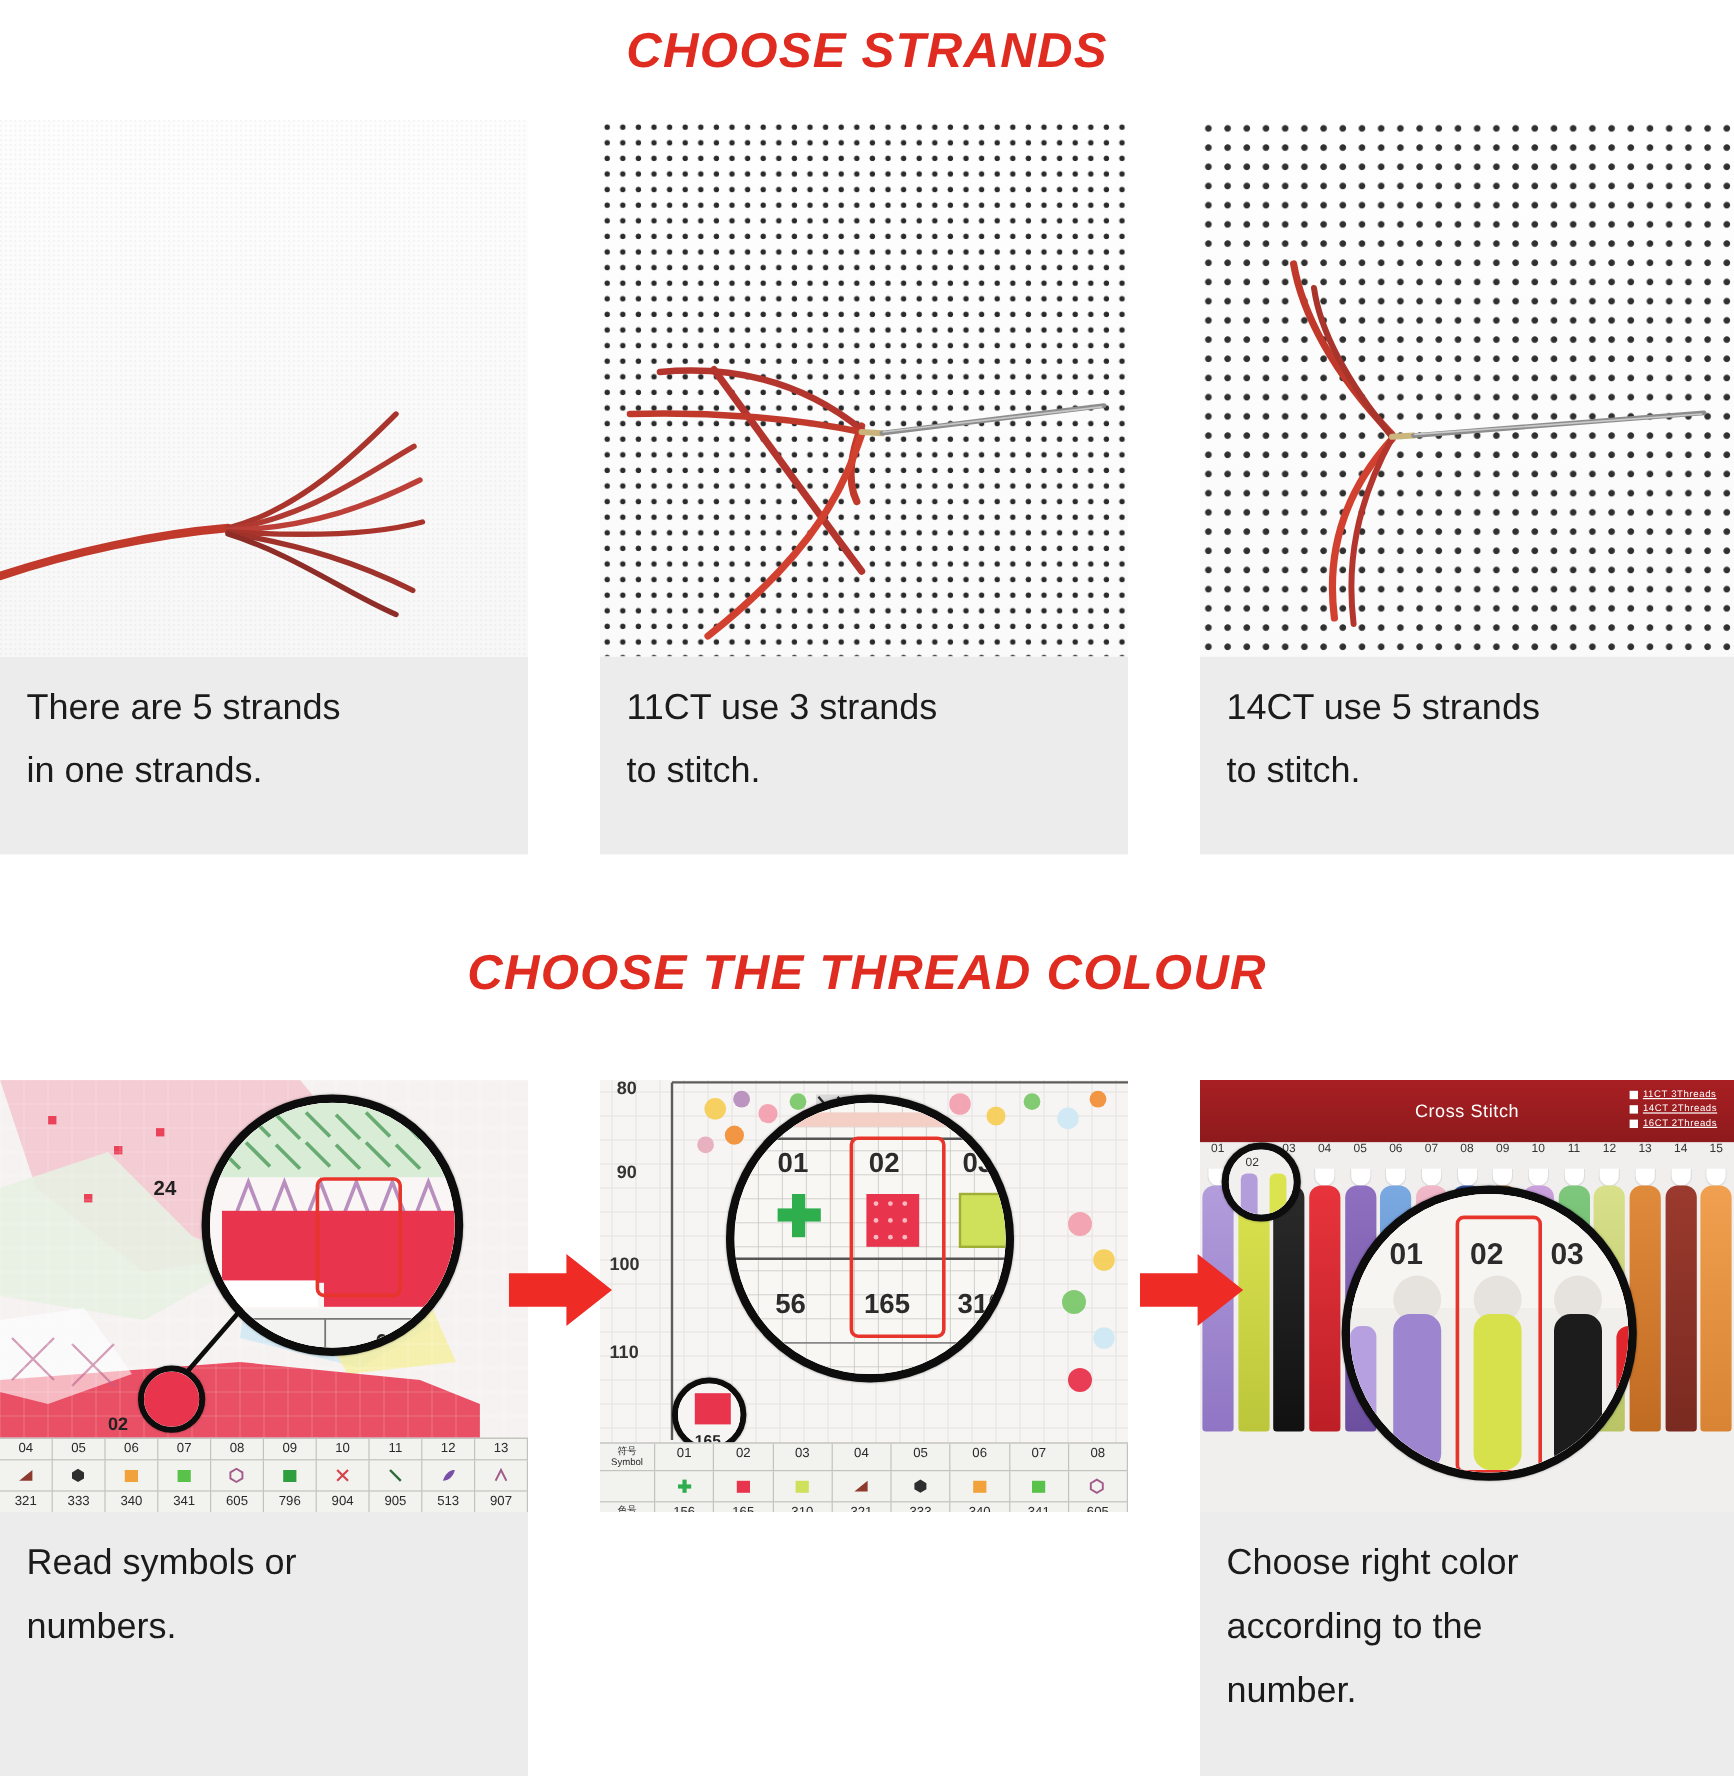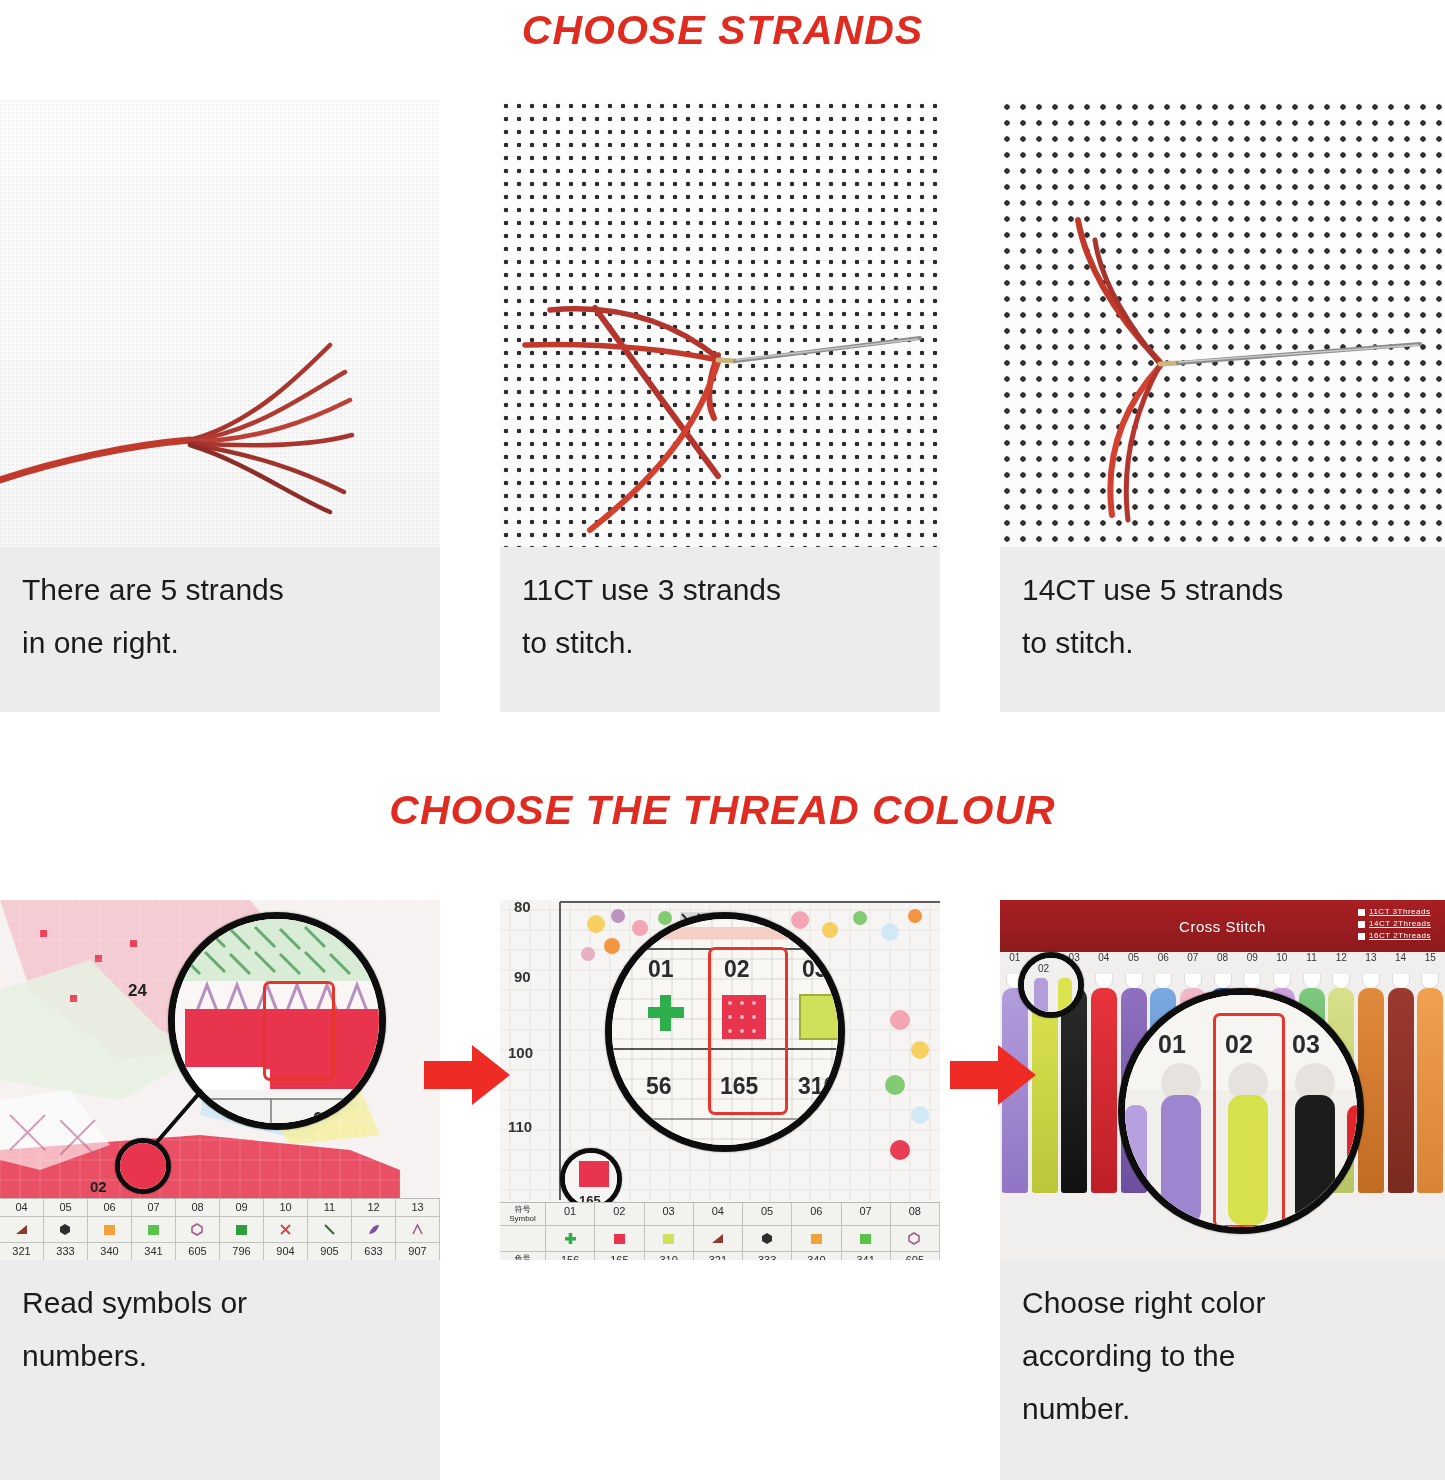--- a/index.html
+++ b/index.html
@@ -14,21 +14,21 @@
   
   .section-title {
     width: 100%;
     text-align: center;
     color: #e02b20;
     font-weight: bold;
     font-style: italic;
     letter-spacing: 1px;
     font-family: "Liberation Sans", sans-serif;
   }
-  #title-strands { font-size: 41px; line-height: 41px; padding-top: 10px; }
+  #title-strands { font-size: 41px; line-height: 41px; padding-top: 22px; }
   #title-colour  { font-size: 41px; line-height: 41px; }
 
   
   .row { display: flex; justify-content: space-between; width: 1445px; }
   .card { position: relative; width: 440px; display:flex; flex-direction:column; }
   .card.wide { width: 445px; }
 
   
   .photo { position: relative; width: 100%; overflow: hidden; background:#fff; }
   .photo.r1 { height: 447px; }
@@ -150,21 +150,21 @@
             <path d="M190 341 C255 332 305 295 345 272" stroke="#b03a31" stroke-width="4.5"></path>
             <path d="M190 342 C260 340 310 320 350 300" stroke="#bd4038" stroke-width="4.5"></path>
             <path d="M190 343 C265 348 315 345 352 335" stroke="#a8342c" stroke-width="4.5"></path>
             <path d="M190 344 C255 355 300 370 344 392" stroke="#9f322b" stroke-width="4.5"></path>
             <path d="M190 345 C245 362 290 395 330 412" stroke="#8e2d27" stroke-width="4.5"></path>
           </g>
         </svg>
       </div>
       <div class="caption r1">
         <span>There are 5 strands</span>
-        <span>in one right.</span>
+        <span>in one strands.</span>
       </div>
     </div>
 
     <div class="card">
       <div class="photo r1">
         <div class="aida11"></div>
         <svg class="overlay" viewBox="0 0 440 447" preserveAspectRatio="none">
           <g fill="none" stroke-linecap="round">
             <path d="M218 255 C210 275 205 300 214 318" stroke="#c0392b" stroke-width="6"></path>
             <path d="M95 88 C140 150 180 205 218 256" stroke="#b3352d" stroke-width="6" transform="translate(0,120)"></path>
@@ -337,21 +337,21 @@
           </div>
           <div class="legend-row">
             <div class="legend-cell">321</div>
             <div class="legend-cell">333</div>
             <div class="legend-cell">340</div>
             <div class="legend-cell">341</div>
             <div class="legend-cell">605</div>
             <div class="legend-cell">796</div>
             <div class="legend-cell">904</div>
             <div class="legend-cell">905</div>
-            <div class="legend-cell">633</div>
+            <div class="legend-cell">513</div>
             <div class="legend-cell">907</div>
           </div>
         </div>
       </div>
       <div class="caption r2">
         <span>Read symbols or</span>
         <span>numbers.</span>
       </div>
     </div>
 

